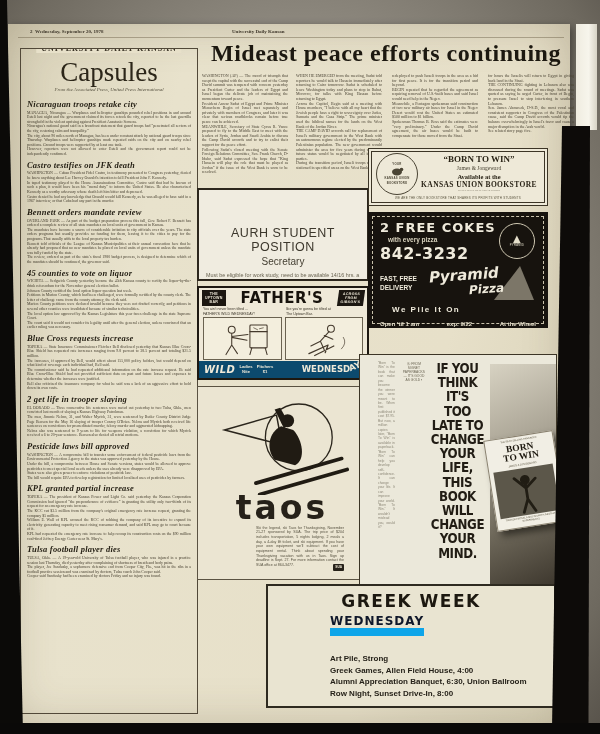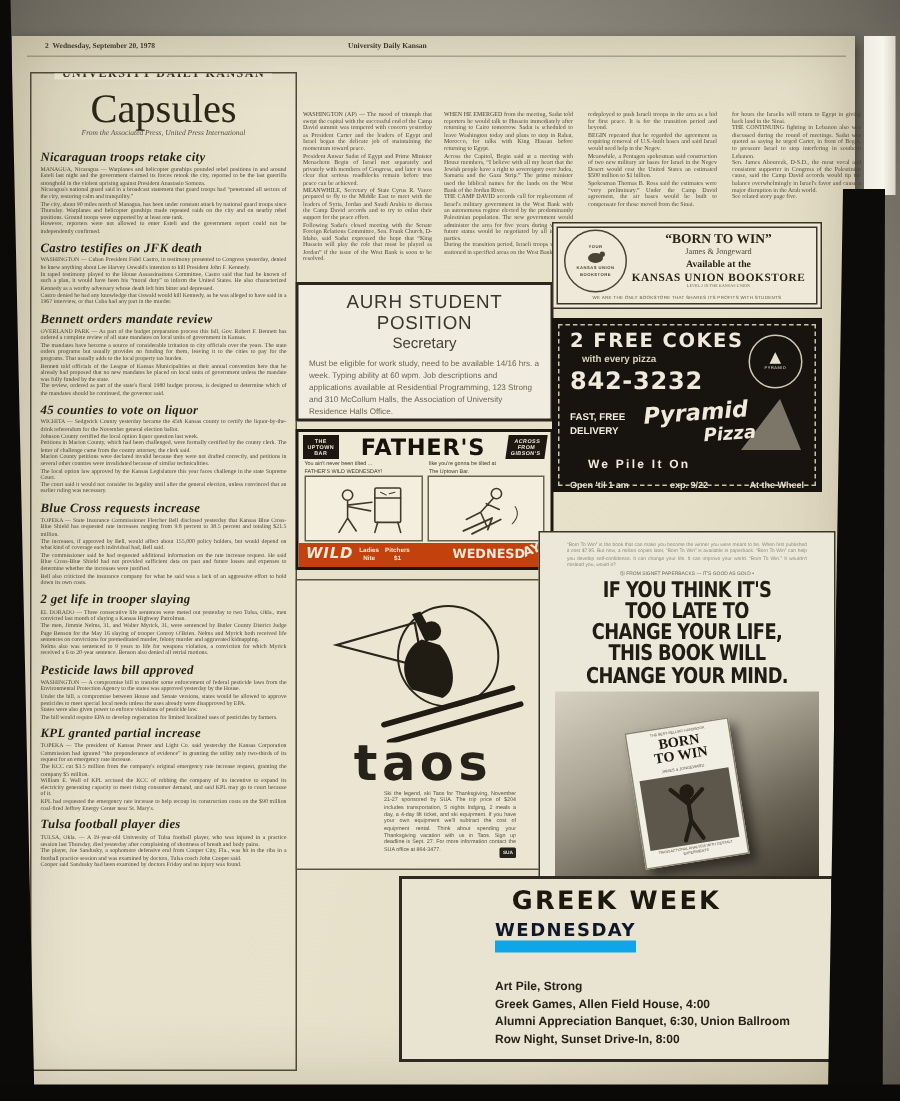--- a/index.html
+++ b/index.html
@@ -36,37 +36,37 @@
   .weather p{text-align:center;font:4.2px/1.35 "Liberation Serif",serif;color:#453e2f;margin:0;white-space:pre-line;}
   
   .mid-hl{position:absolute;left:192px;top:16px;width:372px;font:bold 24px/1.1 "Liberation Serif",serif;
     color:#1c1810;text-align:center;letter-spacing:.5px;}
   .mcol{position:absolute;top:50px;width:86px;overflow:hidden;font:4px/1.15 "Liberation Serif",serif;
     color:#4a4334;text-align:justify;white-space:pre-line;}
   .c1{left:194px;height:110px;} .c2{left:288px;height:110px;} .c3{left:384px;height:68px;} .c4{left:480px;height:68px;}
   
   .aurh{position:absolute;left:189px;top:164px;width:172px;height:93px;border:2px solid #2c261c;
     background:#f0ece0;box-sizing:border-box;padding:5px 7px;overflow:hidden;}
-  .aurh .t{font:400 12.5px/1.1 "Liberation Sans",sans-serif;color:#3c372c;text-align:center;letter-spacing:.5px;}
+  .aurh .t{font:400 12.5px/1.1 "Liberation Sans",sans-serif;color:#3c372c;text-align:center;letter-spacing:.5px;margin-top:32px;}
   .aurh .s{font:400 10px/1.2 "Liberation Sans",sans-serif;color:#464134;text-align:center;margin:1px 0 3px;}
   .aurh .b{font:5.4px/1.5 "Liberation Sans",sans-serif;color:#6a6452;text-align:left;}
   
   .fathers{position:absolute;left:189px;top:262px;width:172px;height:94px;border:2px solid #1d1811;
     background:#efe9d8;box-sizing:border-box;display:flex;flex-direction:column;overflow:hidden;}
   .f-head{display:flex;align-items:center;justify-content:space-between;padding:2px 3px 0;}
   .badge{background:#1c1711;color:#ece6d6;font:bold 3.6px/1.15 "Liberation Sans",sans-serif;
     text-align:center;padding:2px 3px;letter-spacing:.3px;white-space:pre-line;}
   .badge.sk{transform:skewX(-8deg);}
   .f-name{font:800 15px/1 "DejaVu Sans",sans-serif;color:#17120c;letter-spacing:.5px;}
   .f-caps{display:flex;padding:1px 4px;gap:6px;}
   .f-caps div{flex:1;font:3.6px/1.25 "Liberation Sans",sans-serif;color:#3c362a;white-space:pre-line;}
   .f-toons{flex:1;display:flex;gap:3px;padding:0 4px 1px;}
   .panel{flex:1;border:1px solid #6a6250;background:#f3eedd;}
   .panel svg{width:100%;height:100%;}
-  .f-bar{height:17px;background:#c2410c;color:#efe9d8;display:flex;align-items:center;gap:4px;padding:0 5px;}
+  .f-bar{height:17px;background:#0c4a6e;color:#efe9d8;display:flex;align-items:center;gap:4px;padding:0 5px;}
   .f-wild{font:italic 900 10px/1 "DejaVu Sans",sans-serif;letter-spacing:.5px;}
   .f-sm{font:bold 4.2px/1.15 "Liberation Sans",sans-serif;text-align:center;white-space:pre-line;}
   .f-wed{margin-left:auto;font:800 8.5px/1 "DejaVu Sans",sans-serif;display:flex;align-items:baseline;}
   .f-wed .ay{display:inline-block;transform:rotate(-22deg) translateY(-3px);}
   
   .taos{position:absolute;left:189px;top:362px;width:170px;height:194px;border:1px solid #5a5242;
     background:#ebe5d2;box-sizing:border-box;padding:4px 6px;overflow:hidden;}
   .taos-logo{text-align:center;font:bold 33px/0.9 "DejaVu Sans",sans-serif;color:#262119;letter-spacing:3px;margin-top:-6px;}
   .taos-body{margin:3px 0 0 52px;width:88px;font:3.6px/1.3 "Liberation Sans",sans-serif;color:#55503f;text-align:justify;}
   .sua{float:right;margin-top:1px;background:#262119;color:#e9e3d0;font:bold 3.2px/1 "Liberation Sans",sans-serif;
@@ -102,21 +102,21 @@
   .pyr-name{position:relative;flex:1;text-align:center;height:36px;}
   .pyr-shape{position:absolute;right:2px;top:0px;width:0;height:0;border-left:26px solid transparent;
     border-right:14px solid transparent;border-bottom:34px solid #cfc8b2;opacity:.55;}
   .pyr-n1{position:absolute;left:12px;top:2px;font:italic 900 15px/1 "DejaVu Sans",sans-serif;transform:rotate(-4deg);}
   .pyr-n2{position:absolute;left:52px;top:17px;font:italic 900 12px/1 "DejaVu Sans",sans-serif;transform:rotate(-4deg);}
   .pyr-sl{font:bold 8px/1.2 "Liberation Sans",sans-serif;letter-spacing:1.5px;margin:3px 0 0 12px;}
   .pyr-b{display:flex;justify-content:space-between;font:bold 6px/1 "Liberation Sans",sans-serif;
     margin-top:7px;color:#e2dcc8;}
   
   .btw{position:absolute;left:351px;top:330px;width:198px;height:250px;border:1px solid #3c3526;
-    background:#ebe8da;box-sizing:border-box;padding:6px 10px;display:flex;flex-direction:column;overflow:hidden;}
+    background:#ebe8da;box-sizing:border-box;padding:6px 10px;display:flex;flex-direction:row;overflow:hidden;}
   .btw-intro{font:3.3px/1.35 "Liberation Sans",sans-serif;color:#8d8878;text-align:justify;margin:0 8px;}
   .btw-pub{font:3.3px/1.2 "Liberation Sans",sans-serif;color:#6a6452;text-align:center;margin:2px 0 2px;}
   .btw-h{font:900 14.5px/0.98 "DejaVu Sans",sans-serif;color:#211c14;text-align:center;
     transform:scaleX(.82);transform-origin:center;white-space:pre-line;letter-spacing:-.5px;}
   .btw-photo{flex:1;margin-top:3px;background:linear-gradient(155deg,#d7d2c2 0%,#a9a394 35%,#6e685a 65%,#352f26 100%);
     display:flex;align-items:center;justify-content:center;}
   .book{width:70px;height:92px;background:#f1eee4;border:1px solid #8a8270;transform:rotate(-9deg);
     box-shadow:4px 5px 7px rgba(10,8,4,.55);padding:3px 4px;box-sizing:border-box;
     display:flex;flex-direction:column;align-items:center;}
   .bk-top,.bk-bot{font:2.4px/1.2 "Liberation Sans",sans-serif;color:#5a5440;text-align:center;}
@@ -207,20 +207,21 @@
 KPL had requested the emergency rate increase to help recoup its construction costs on the $90 million coal-fired Jeffrey Energy Center near St. Mary's.</p>
       </div>
       <div class="art">
         <h3>Tulsa football player dies</h3>
         <p>TULSA, Okla. — A 19-year-old University of Tulsa football player, who was injured in a practice session last Thursday, died yesterday after complaining of shortness of breath and body pains.
 The player, Joe Sandusky, a sophomore defensive end from Cooper City, Fla., was hit in the ribs in a football practice session and was examined by doctors, Tulsa coach John Cooper said.
 Cooper said Sandusky had been examined by doctors Friday and no injury was found.</p>
       </div>
     </div>
 
+    <div class="mid-hl">Mideast peace efforts continuing</div>
     <div class="mcol c1">WASHINGTON (AP) — The mood of triumph that swept the capital with the successful end of the Camp David summit was tempered with concern yesterday as President Carter and the leaders of Egypt and Israel began the delicate job of maintaining the momentum toward peace.
 President Anwar Sadat of Egypt and Prime Minister Menachem Begin of Israel met separately and privately with members of Congress, and later it was clear that serious roadblocks remain before true peace can be achieved.
 MEANWHILE, Secretary of State Cyrus R. Vance prepared to fly to the Middle East to meet with the leaders of Syria, Jordan and Saudi Arabia to discuss the Camp David accords and to try to enlist their support for the peace effort.
 Following Sadat's closed meeting with the Senate Foreign Relations Committee, Sen. Frank Church, D-Idaho, said Sadat expressed the hope that “King Hussein will play the role that must be played as Jordan” if the issue of the West Bank is soon to be resolved.</div>
     <div class="mcol c2">WHEN HE EMERGED from the meeting, Sadat told reporters he would talk to Hussein immediately after returning to Cairo tomorrow. Sadat is scheduled to leave Washington today and plans to stop in Rabat, Morocco, for talks with King Hassan before returning to Egypt.
 Across the Capitol, Begin said at a meeting with House members, “I believe with all my heart that the Jewish people have a right to sovereignty over Judea, Samaria and the Gaza Strip.” The prime minister used the biblical names for the lands on the West Bank of the Jordan River.
 THE CAMP DAVID accords call for replacement of Israel's military government in the West Bank with an autonomous regime elected by the predominantly Palestinian population. The new government would administer the area for five years during which its future status would be negotiated by all interested parties.
 During the transition period, Israeli troops would be stationed in specified areas on the West Bank.</div>
     <div class="mcol c3">redeployed to push Israeli troops in the area as a bid for first peace. It is for the transition period and beyond.
 BEGIN repeated that he regarded the agreement as requiring removal of U.S.-built bases and said Israel would need help in the Negev.

